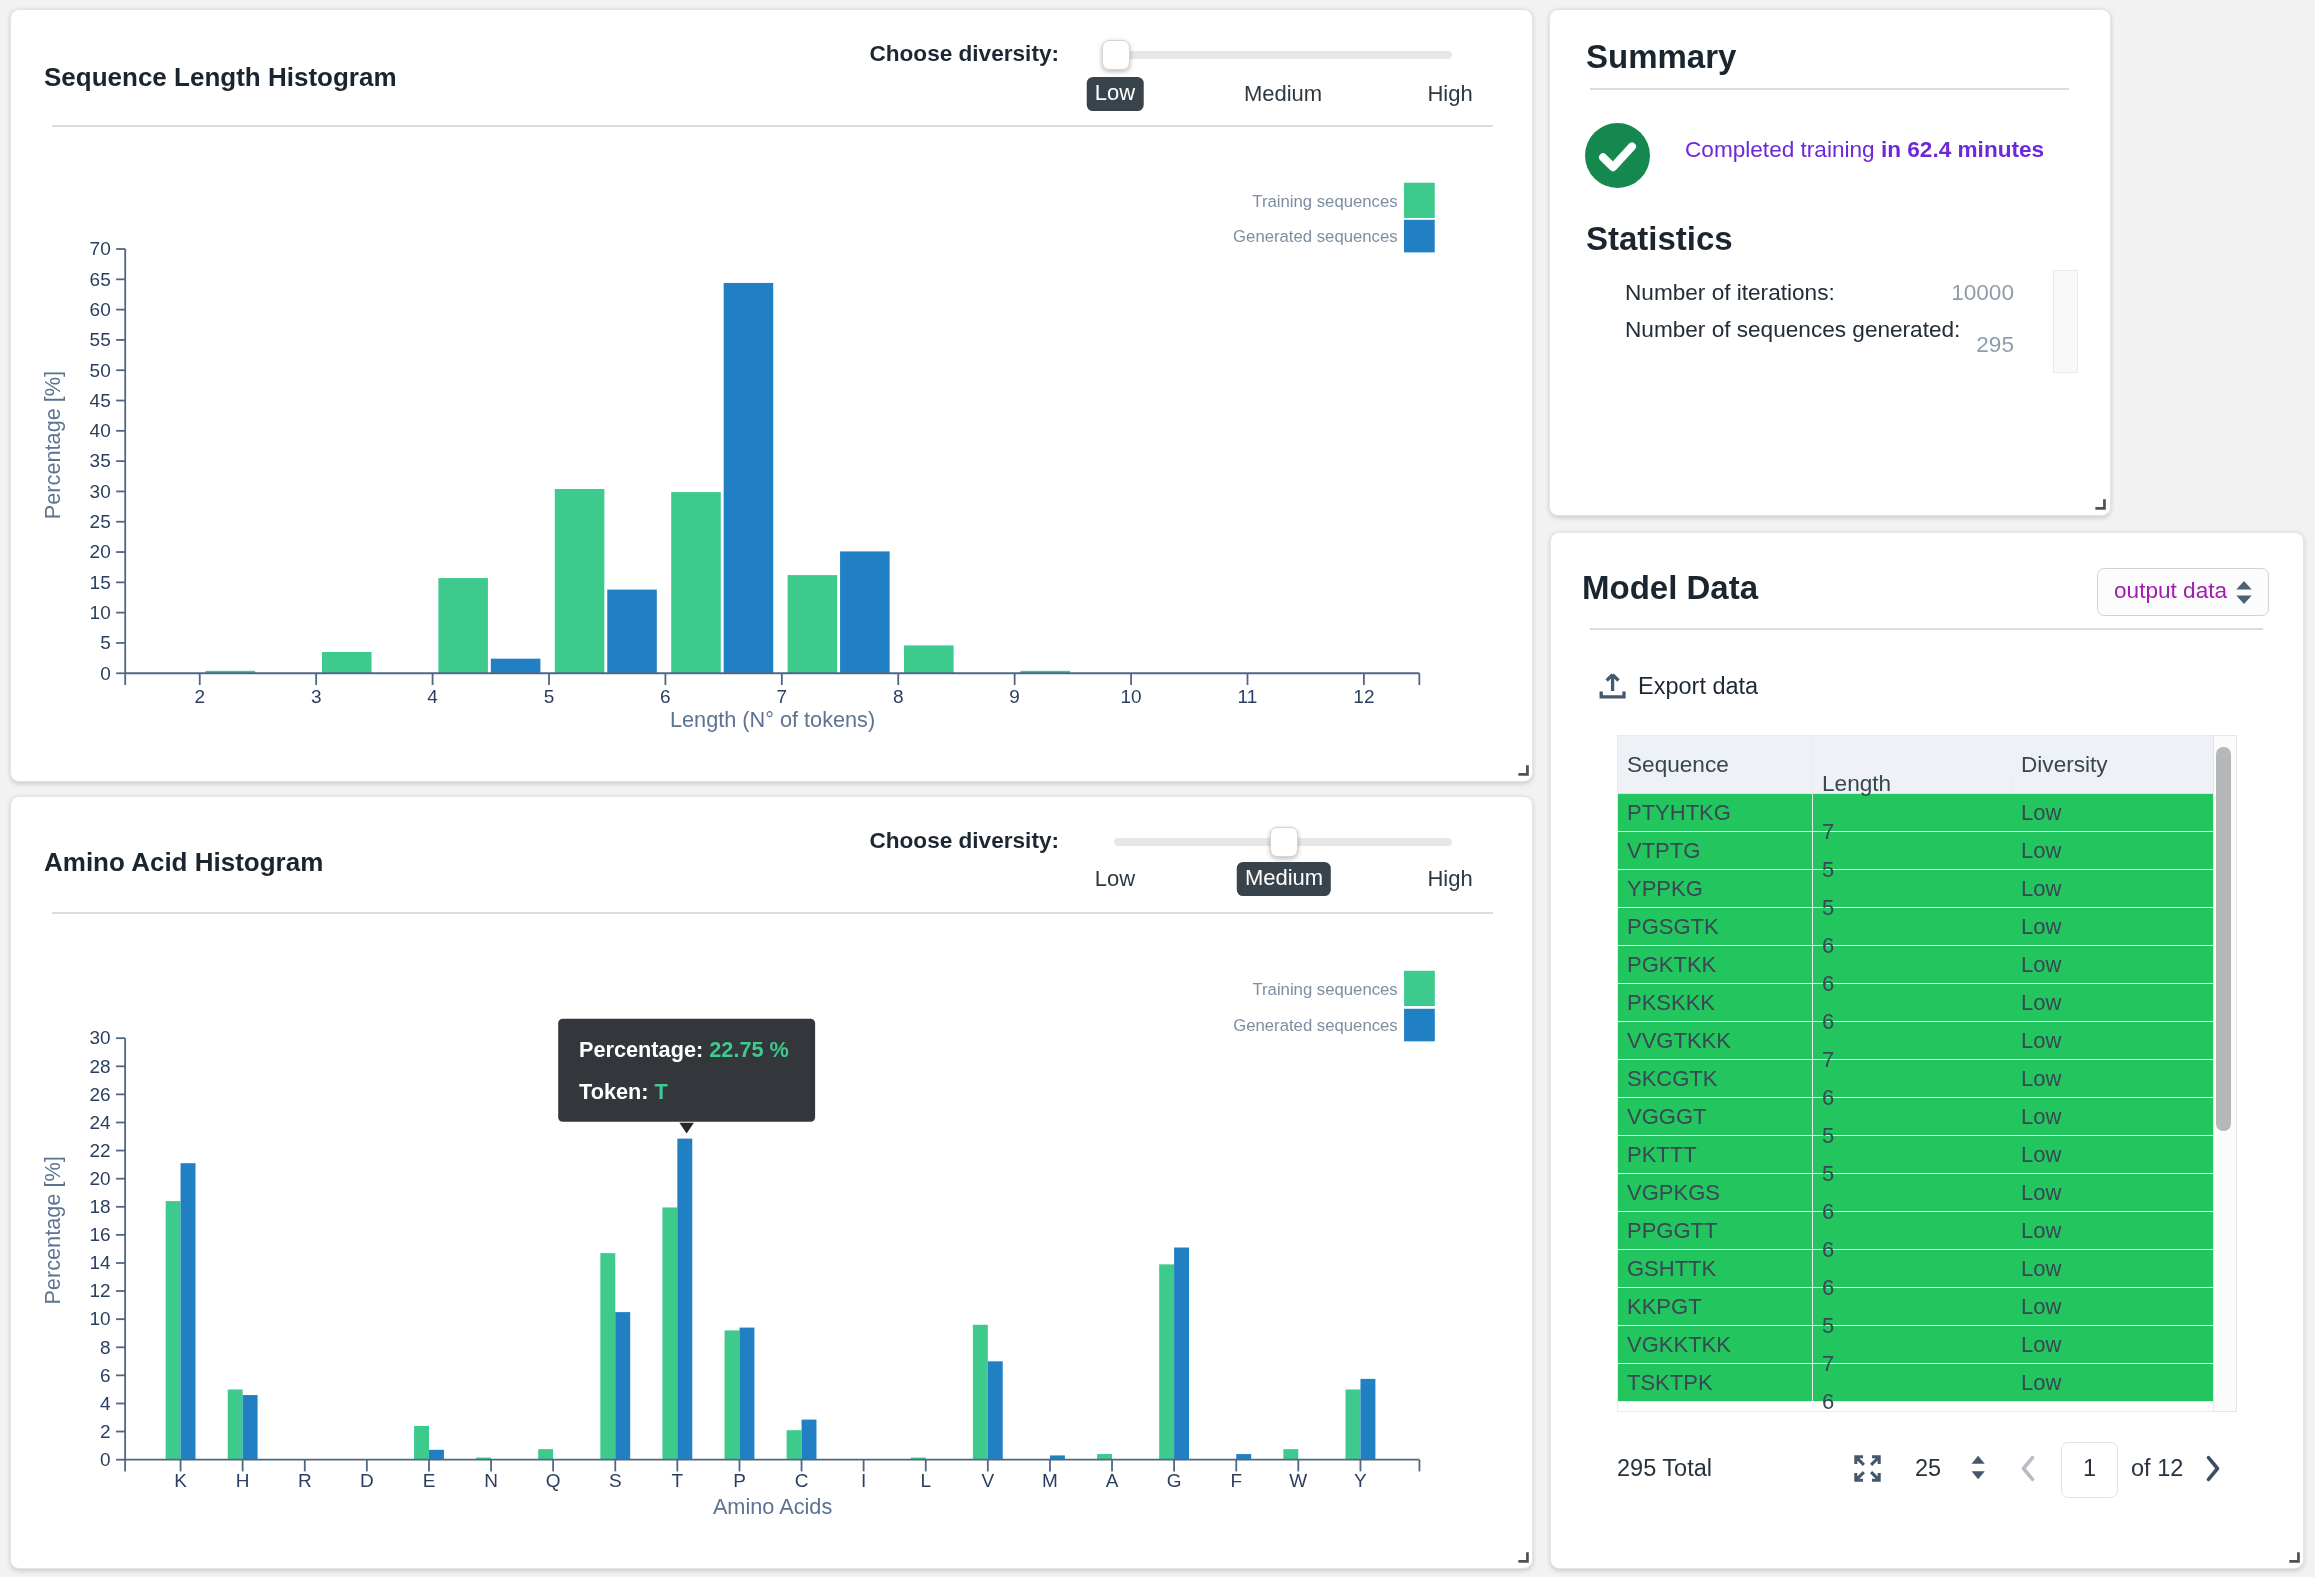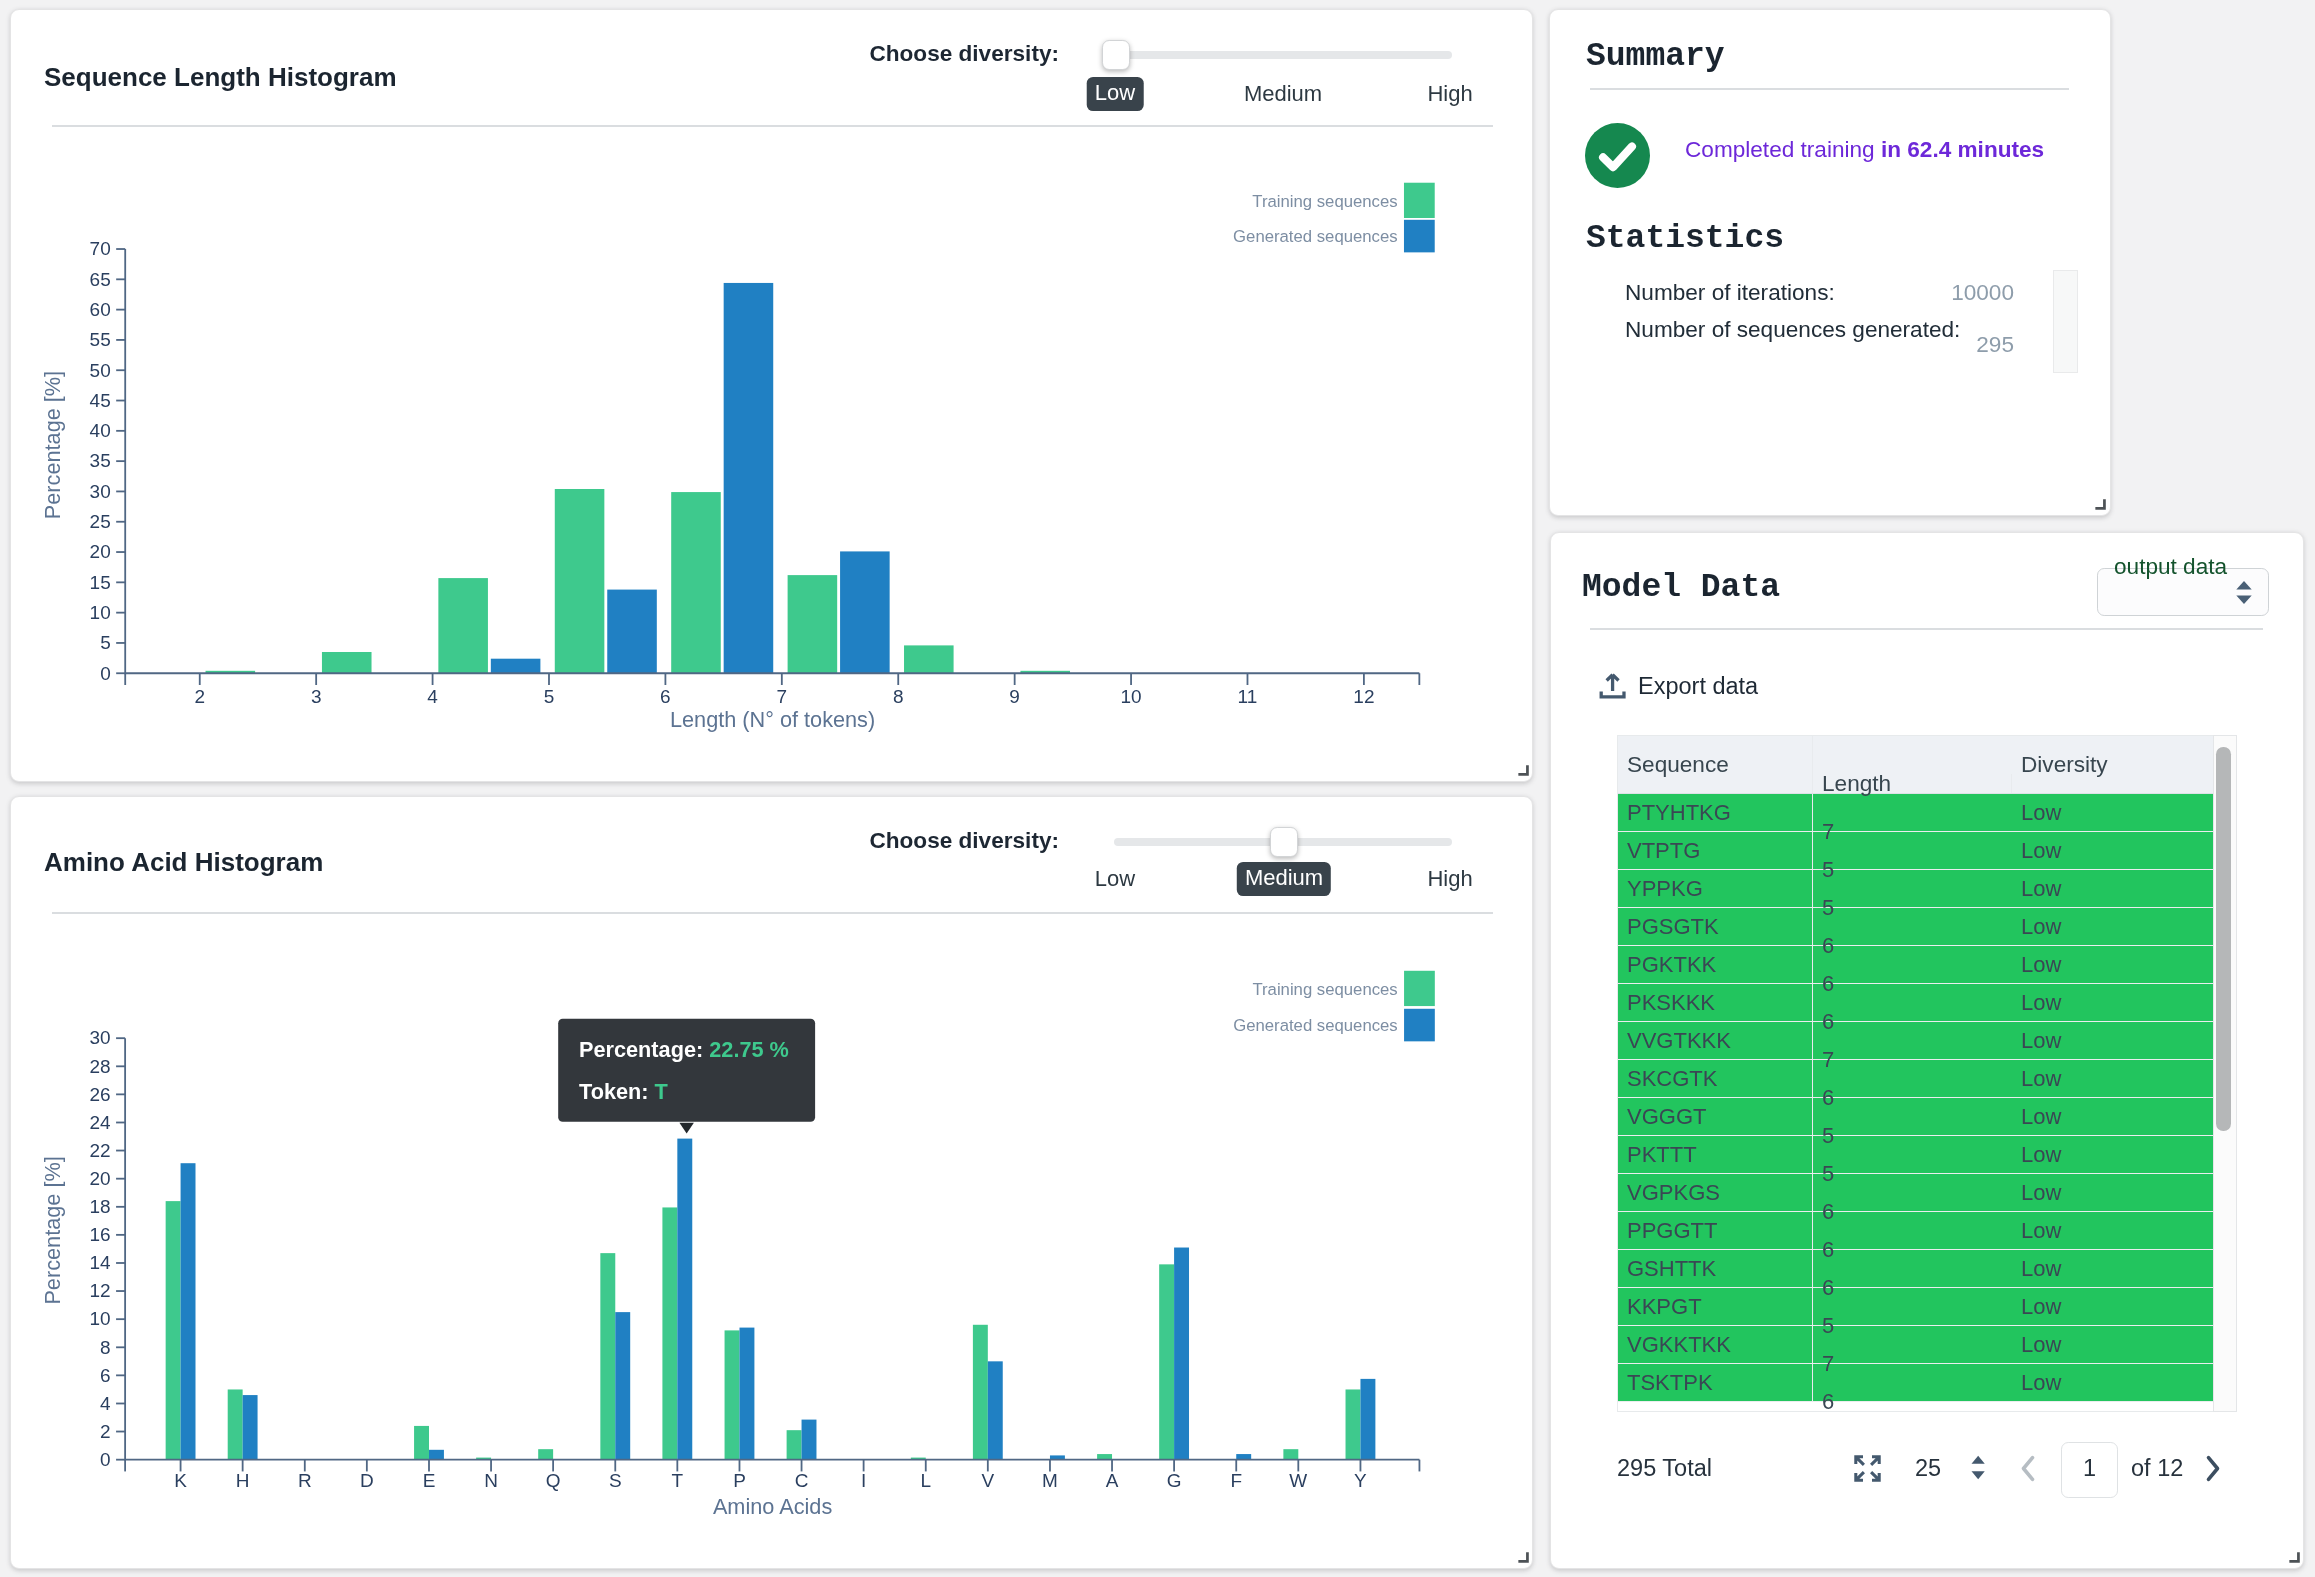--- a/index.html
+++ b/index.html
@@ -1,18 +1,18 @@
 <!DOCTYPE html>
 <html style="font-size:14.5px"><head><meta charset="utf-8"><style>
 * { margin:0; padding:0; box-sizing:border-box; }
 html,body { width:2316px; height:1578px; background:#f2f2f3; font-family:"Liberation Sans",sans-serif; overflow:hidden; }
 .card { position:absolute; background:#fff; border:0.9px solid #e4e4e5; border-radius:9px; box-shadow:0 1.8px 4.5px rgba(90,90,95,0.25); }
 .abs { position:absolute; }
 .ctitle { position:absolute; font-size:26px; font-weight:bold; color:#1b2530;text-align:right; }
-.rtitle { position:absolute; font-size:33px; font-weight:bold; color:#1b2530;font-family:Liberation Mono, monospace; }
+.rtitle { position:absolute; font-size:33px; font-weight:bold; color:#1b2530; }
 .divider { position:absolute; height:1.8px; background:#dadde0; }
 .sl-label { position:absolute; font-size:22.6px; font-weight:bold; color:#1d2733; }
 .rail { position:absolute; height:8.1px; border-radius:4.5px; background:#e5e7e9; }
 .handle { position:absolute; width:28px; height:30px; background:#fff; border:0.9px solid #d2d4d6; border-radius:7.2px; box-shadow:0 1.8px 5.4px rgba(0,0,0,0.28); }
 .chip { position:absolute; transform:translateX(-50%); background:#39434b; color:#fff; font-size:22px; padding:2.7px 8.1px 5.4px; border-radius:6.3px; white-space:nowrap; }
 .mark { position:absolute; transform:translateX(-50%); font-size:22px; color:#2d3942; white-space:nowrap; }
 .tbl { position:absolute; left:1617px; top:735px; width:596px; height:677px; overflow:hidden; border:0.9px solid #e7eaec; border-right:none; }
 .thead { display:flex; background:#eef1f5; height:58px; border-bottom:1.8px solid #dde2e7; color:#38464f;text-align:right; }
 .thead > div { display:flex; align-items:center; font-size:22.6px; }
 .trow { display:flex; height:38px; border-bottom:0.9px solid #ebedee; color:#3a4754; background:#22c55e; }
@@ -255,21 +255,21 @@
 <div class="abs" style="left:1625px;top:317px;font-size:22.6px;color:#212d38">Number of sequences generated:</div>
 <div class="abs" style="left:1901px;top:332px;width:113px;font-size:22.6px;color:#8e9dab;text-align:right">295</div>
 <div class="abs" style="left:2053px;top:270px;width:25px;height:103px;background:#f7f8f8;border:0.9px solid #e9eaeb"></div>
 <svg class="abs" style="left:2094px;top:498px" width="11.8" height="11.8" viewBox="0 0 13 13">
     <path d="M1.5,11.5 H11.5 V1.5" stroke="#4d5256" stroke-width="3" fill="none"></path>
   </svg>
 
 <div class="card" style="left:1550px;top:532px;width:754px;height:1037px"></div>
 <div class="rtitle" style="left:1582px;top:569px">Model Data</div>
 <div class="abs" style="left:2097px;top:568px;width:172px;height:48px;background:#fcfcfd;border:1.8px solid #cfd3d6;border-radius:7.2px"></div>
-<div class="abs" style="left:2114px;top:554px;font-size:22.6px;color:#14532d">output data</div>
+<div class="abs" style="left:2114px;top:578px;font-size:22.6px;color:#a21caf">output data</div>
 <svg class="abs" style="left:2234px;top:579px" width="20" height="27" viewBox="0 0 26 34">
 <path d="M13,2 L23,13 H3 z" fill="#4a6076"></path>
     <path d="M13,32 L23,21 H3 z" fill="#4a6076"></path>
 </svg>
 <div class="divider" style="left:1590px;top:628px;width:673px"></div>
 <svg class="abs" style="left:1598px;top:670px" width="31" height="31" viewBox="0 0 34 34">
 <path d="M16,23 V6 M16,5 L9.5,11.5 M16,5 L22.5,11.5" stroke="#44596e" stroke-width="3.6" fill="none"></path>
 <path d="M3.5,23.5 v6 h25 v-6" stroke="#44596e" stroke-width="3.6" fill="none"></path>
 </svg>
 <div class="abs" style="left:1638px;top:673px;font-size:23.5px;color:#1e2935">Export data</div>

